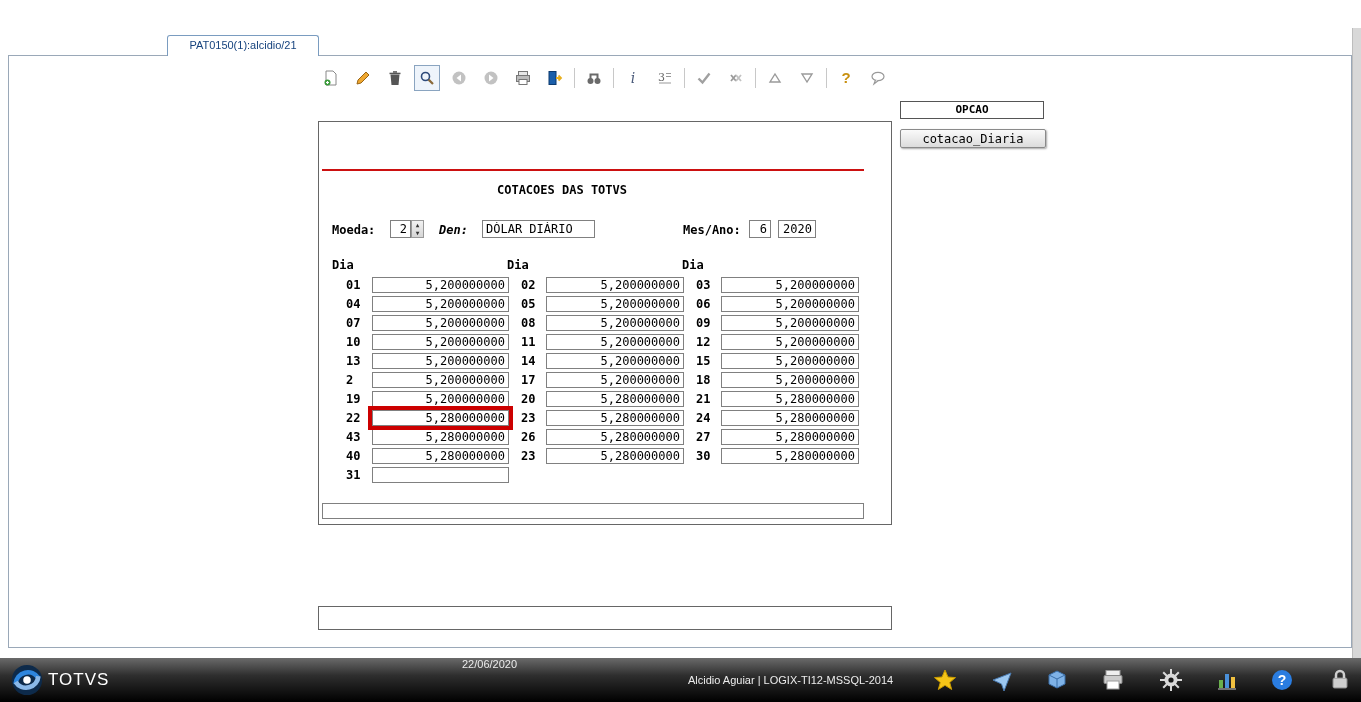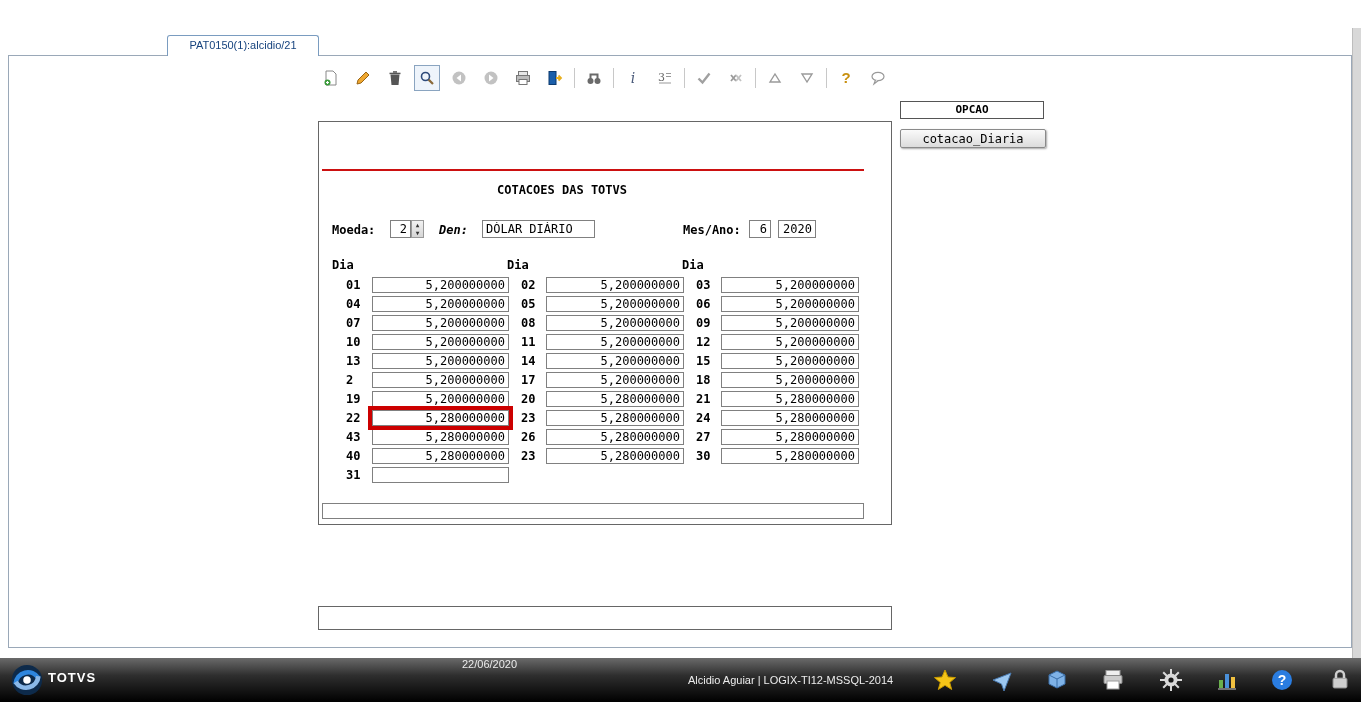--- a/index.html
+++ b/index.html
@@ -68,21 +68,21 @@
     font:12px "DejaVu Sans Mono", monospace; color:#000; cursor:pointer; box-shadow:1px 1px 2px rgba(0,0,0,.35); }
 
   
   .right-strip { position:absolute; left:1352px; top:28px; width:9px; height:630px;
     background:#d8d8d8; border-left:1px solid #bdbdbd; box-sizing:border-box; }
 
   
   .bottom-bar { position:absolute; left:0; top:658px; width:1361px; height:44px;
     background:linear-gradient(180deg,#6a6a6a 0%, #2e2e2e 40%, #000 100%); }
   .logo-circle { position:absolute; left:10px; top:5px; }
-  .brand-text { position:absolute; left:48px; top:12px; font-size:13px; font-weight:bold;
+  .brand-text { position:absolute; left:48px; top:12px; font-size:17px; font-weight:normal;
     color:#fff; letter-spacing:1px; }
   .bar-date { position:absolute; left:462px; top:0; font-size:11px; color:#ececec; }
   .bar-user { position:absolute; left:688px; top:16px; font-size:11px; color:#ececec; }
   .bar-icon { position:absolute; top:8px; width:28px; height:28px; display:flex; align-items:center;
     justify-content:center; cursor:pointer; }
 </style>
 </head>
 <body>
 
 <div class="screen">

